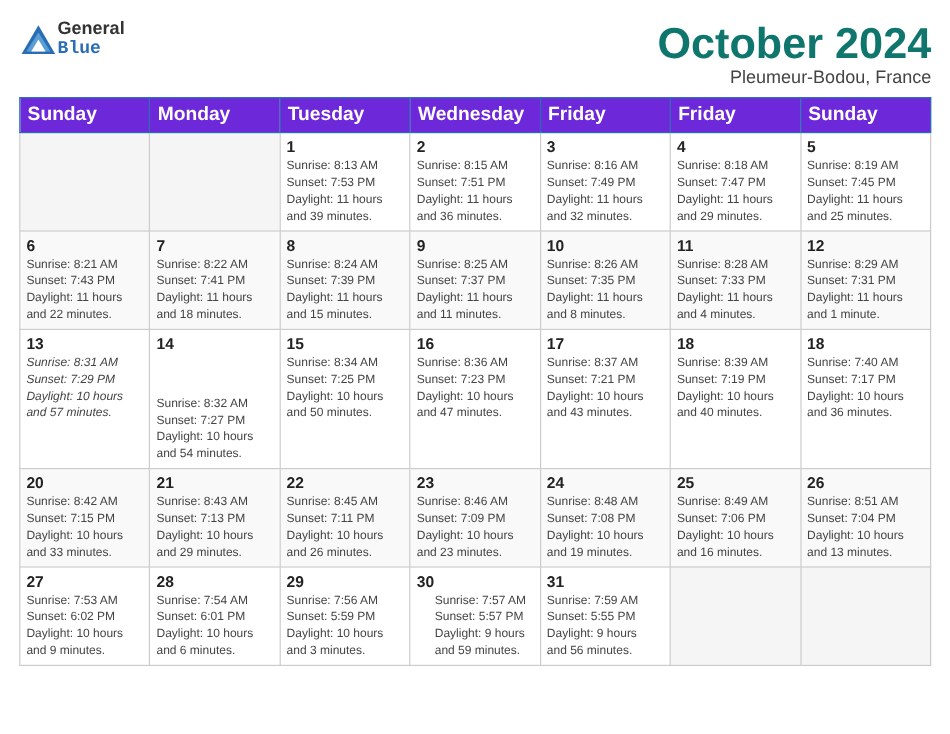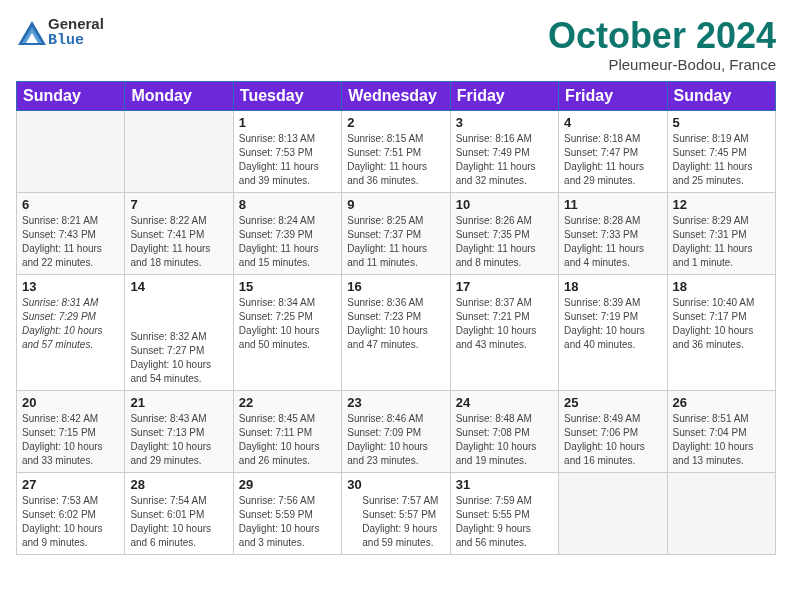--- a/index.html
+++ b/index.html
@@ -262,21 +262,21 @@
         </td>
         <td>
           <span class="day-number">18</span>
           <div class="day-info" style="white-space: pre-line;">Sunrise: 8:39 AM
 Sunset: 7:19 PM
 Daylight: 10 hours
 and 40 minutes.</div>
         </td>
         <td>
           <span class="day-number">18</span>
-          <div class="day-info" style="white-space: pre-line;">Sunrise: 10:40 AM
+          <div class="day-info" style="white-space: pre-line;">Sunrise: 7:40 AM
 Sunset: 7:17 PM
 Daylight: 10 hours
 and 36 minutes.</div>
         </td>
       </tr>
       <tr>
         <td>
           <span class="day-number">20</span>
           <div class="day-info" style="white-space: pre-line;">Sunrise: 8:42 AM
 Sunset: 7:15 PM

